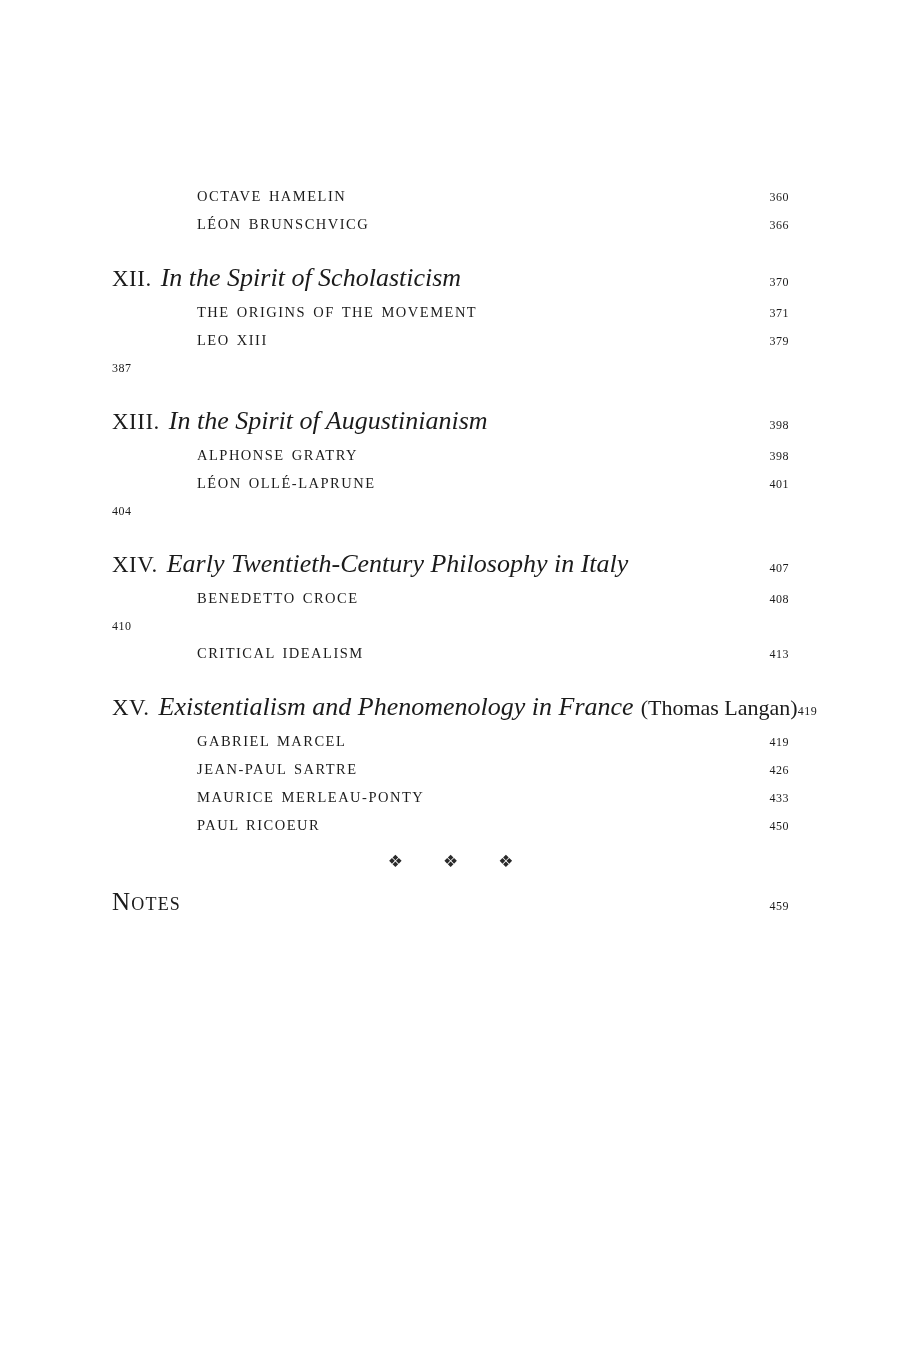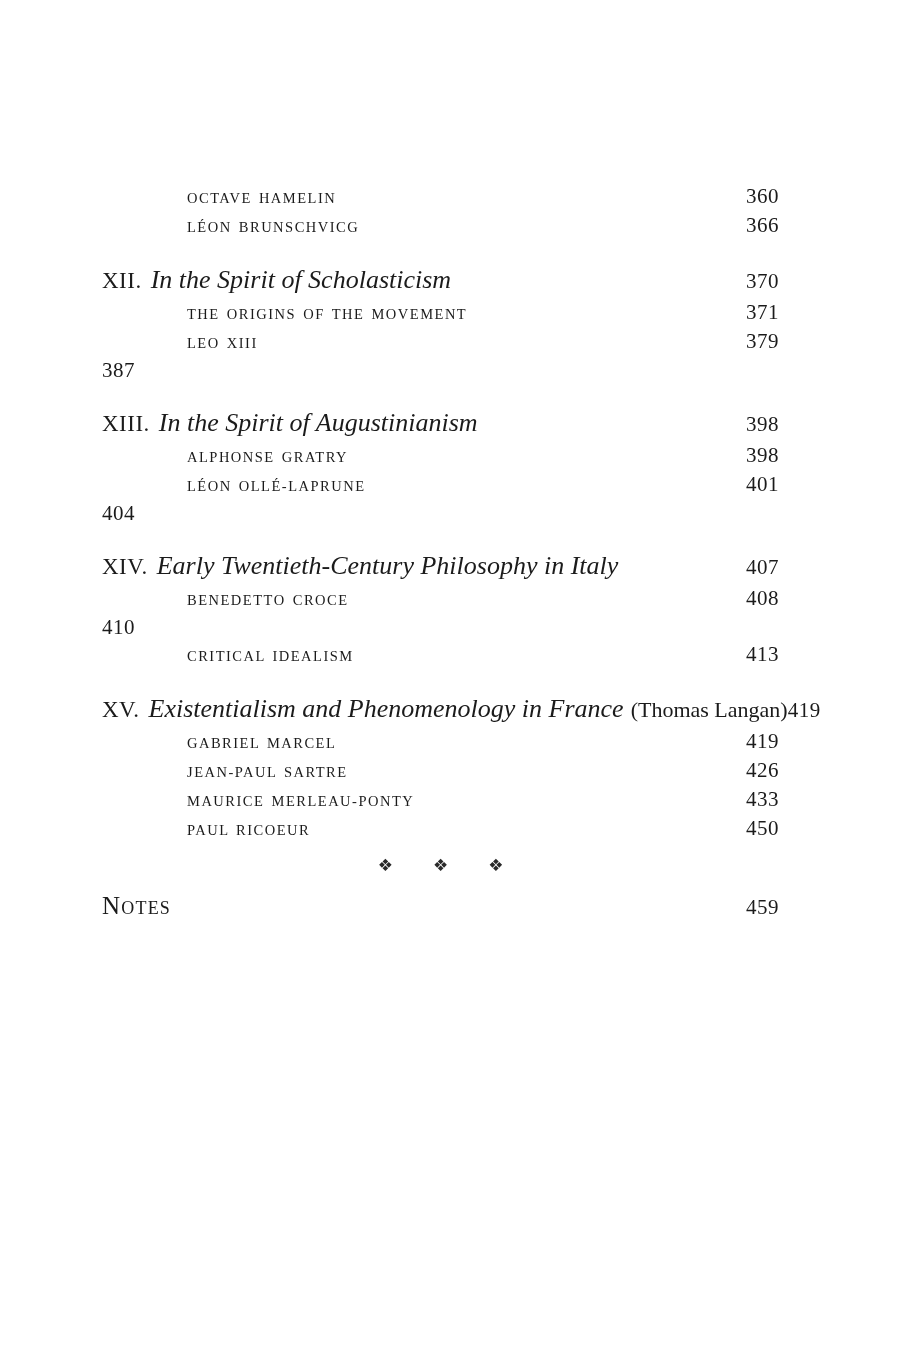--- a/index.html
+++ b/index.html
@@ -14,21 +14,21 @@
   }
   .page {
     position: relative;
     width: 900px;
     height: 1350px;
     overflow: hidden;
     background: #ffffff;
   }
   .toc-content {
     position: absolute;
-    left: 102px;
+    left: 112px;
     top: 183px;
     width: 677px;
   }
   .group { margin: 0; }
   .group.chapter { margin-top: 22px; }
   .row {
     display: flex;
     justify-content: space-between;
     align-items: baseline;
   }
@@ -50,21 +50,21 @@
   }
   .sub-row { line-height: 27px; }
   .sub-label {
     font-size: 14.5px;
     letter-spacing: 1.5px;
     word-spacing: 2px;
     padding-left: 85px;
     white-space: nowrap;
   }
   .page-num {
-    font-size: 21px;
+    font-size: 12px;
     letter-spacing: 0.5px;
     font-feature-settings: "onum" 1;
   }
   .ornament-row {
     margin-top: 6px;
     height: 30px;
     display: flex;
     justify-content: center;
     align-items: center;
     gap: 40px;

